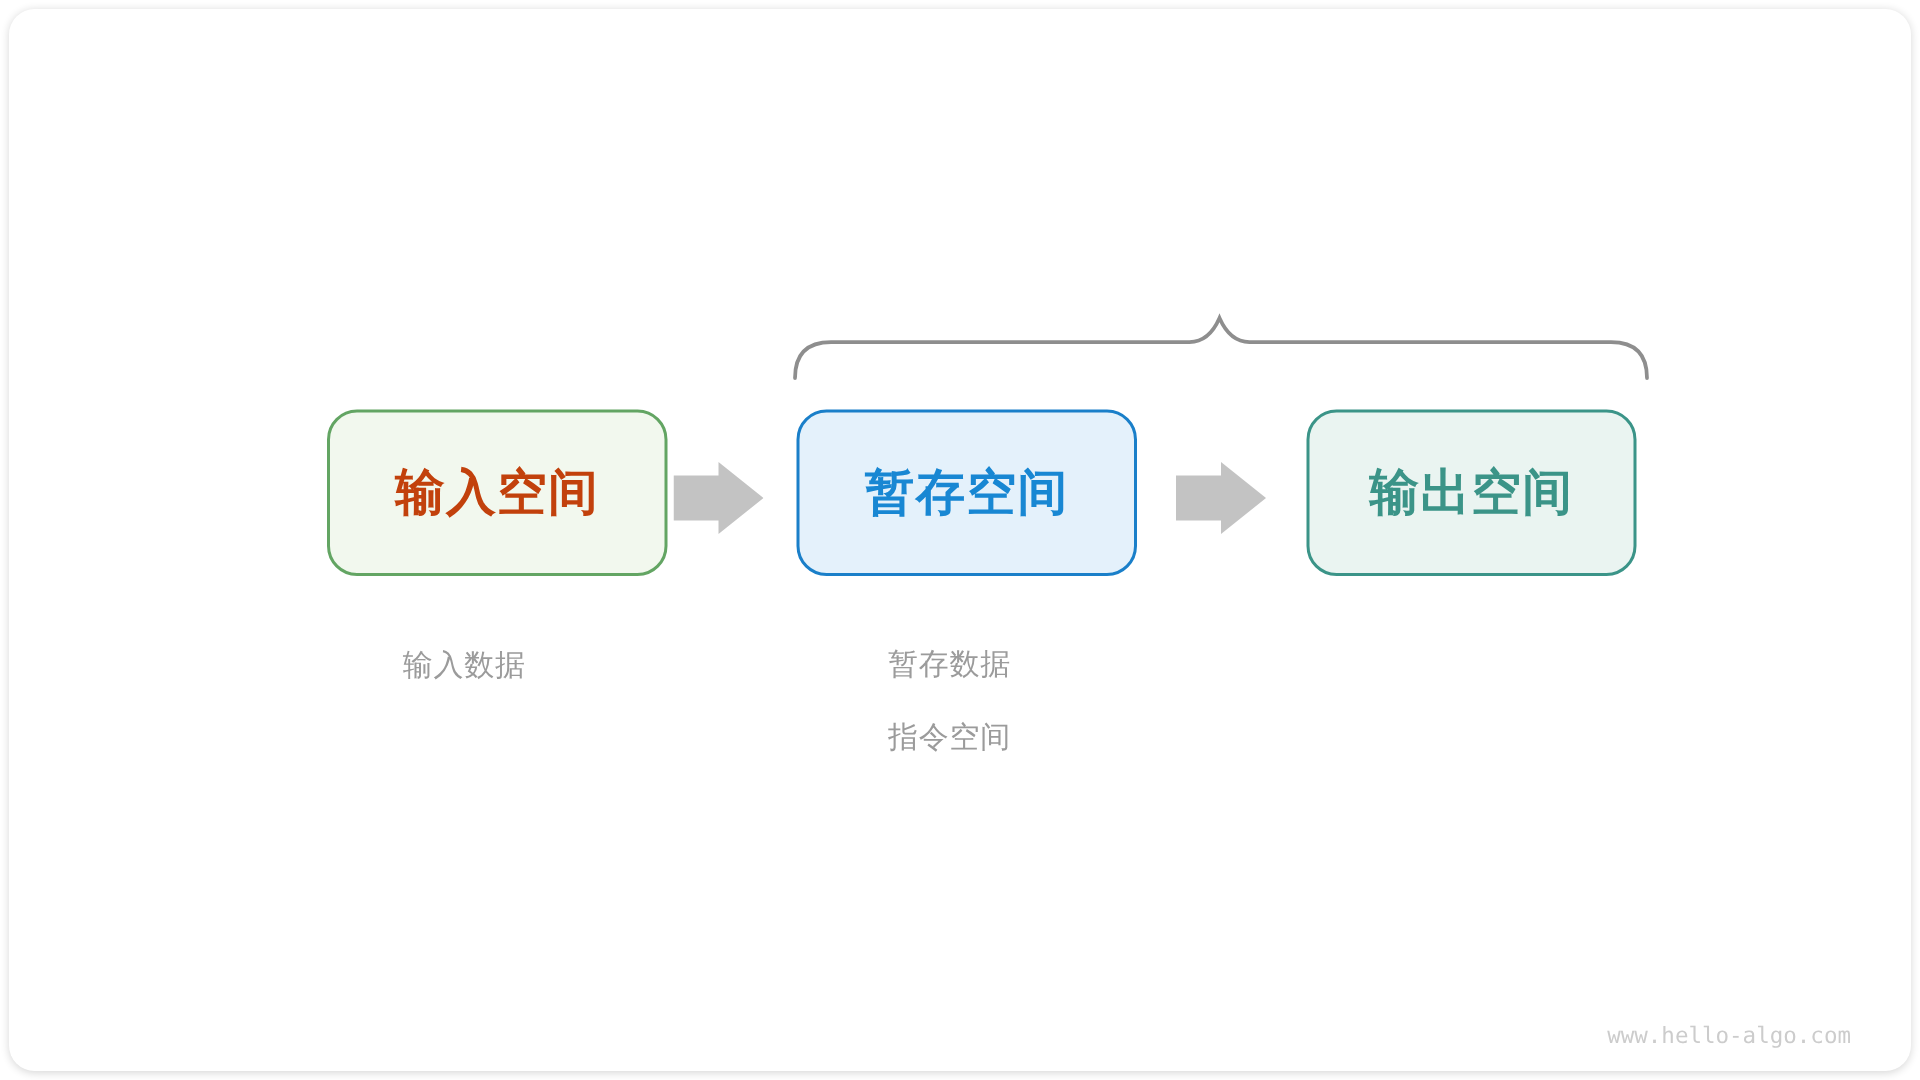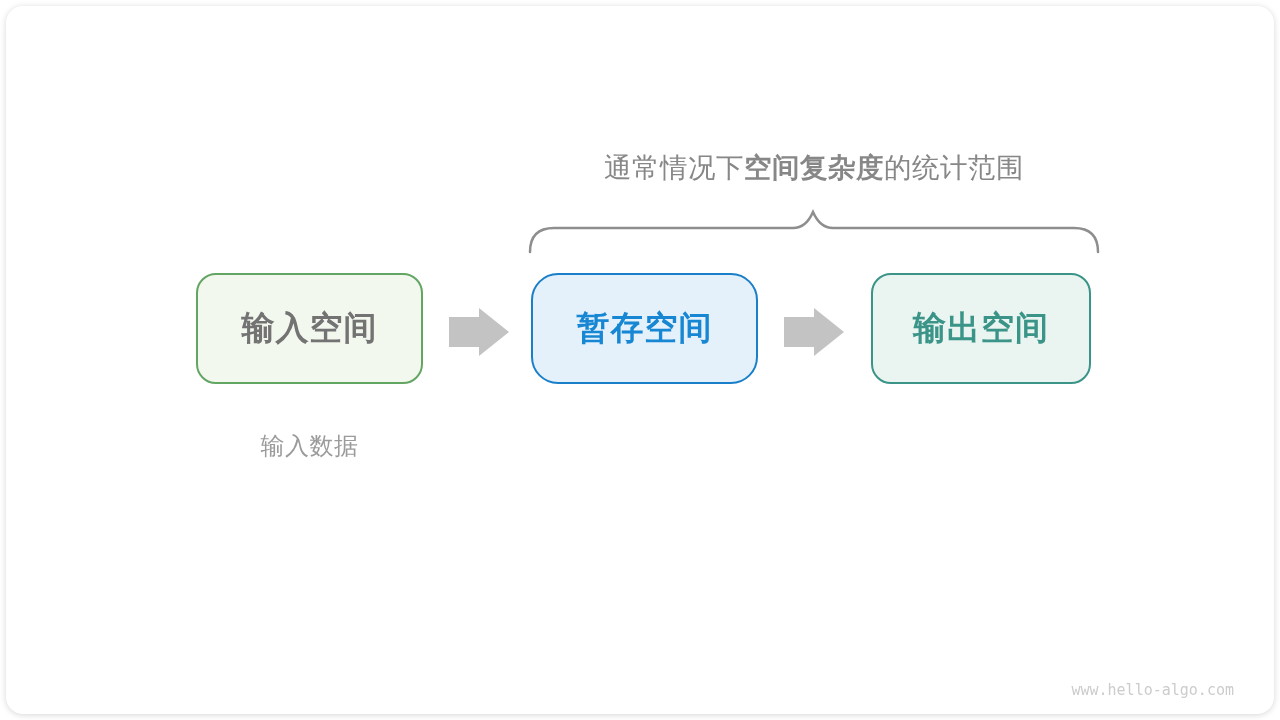--- a/index.html
+++ b/index.html
@@ -47,33 +47,33 @@
     border-width: 2.5px;
     border-radius: 20px;
     display: flex;
     align-items: center;
     justify-content: center;
     font-size: 33px;
     font-weight: 700;
     letter-spacing: 1px;
   }
   .box-input  { left: 190px; width: 227px; }
-  .box-temp   { left: 525px; width: 227px; border-radius: 27px; }
+  .box-temp   { left: 525px; width: 227px; }
   .box-output { left: 865px; width: 220px; text-align: right; }
   .arrow {
     position: absolute;
     top: 302px;
     width: 60px; height: 48px;
   }
   .arrow polygon { fill: var(--color-arrow, #c3c3c3); }
   .arrow-1 { left: 443px; }
   .arrow-2 { left: 778px; }
   .annotation {
     position: absolute;
-    font-size: 24px;
+    font-size: 20px;
     color: var(--color-annotation_text, #9b9b9b);
     letter-spacing: 0.5px;
     font-family: Liberation Serif, serif;
   }
   .anno-input  { left: 190px; top: 424px; width: 227px; text-align: center; }
   .anno-temp   { left: 586px; top: 413px; line-height: 48.5px; text-align: left; }
   .anno-output { left: 865px; top: 424px; width: 220px; text-align: center; }
   .watermark {
     position: absolute;
     right: 40px; top: 675px;
@@ -81,29 +81,26 @@
     font-size: 15px;
     color: var(--color-watermark_text, #cccccc);
     text-align: right;
   }
 </style>
 </head>
 <body>
 
 <div class="canvas">
 
-  <div class="title">
-    <span>通常情况下</span><span class="bold">空间复杂度</span><span>的统计范围</span>
-  </div>
 
   <svg class="brace" viewBox="0 0 595 60" aria-hidden="true">
     <path d="M 14 51 Q 14 27 38 27 L 277 27 Q 290 27 297 11 Q 304 27 317 27 L 558 27 Q 582 27 582 51"></path>
   </svg>
 
-  <div class="space-box box-input" style="border-color: rgb(99, 165, 99); background-color: rgb(242, 248, 238); color: #737373;">
+  <div class="space-box box-input" style="border-color: rgb(99, 165, 99); background-color: rgb(242, 248, 238); color: #c2410c; margin-left: 22px;">
     <span>输入空间</span>
   </div>
 
   <svg class="arrow arrow-1" viewBox="0 0 60 48" aria-hidden="true">
     <polygon points="0,9 30,9 30,0 60,24 30,48 30,39 0,39"></polygon>
   </svg>
 
   <div class="space-box box-temp" style="border-color: rgb(26, 127, 201); background-color: rgb(228, 241, 251); color: rgb(24, 135, 211);">
     <span>暂存空间</span>
   </div>
@@ -114,18 +111,20 @@
 
   <div class="space-box box-output" style="border-color: rgb(59, 148, 136); background-color: rgb(234, 244, 241); color: rgb(59, 148, 136);">
     <span>输出空间</span>
   </div>
 
   <div class="annotation anno-input">
     <div>输入数据</div>
   </div>
 
   <div class="annotation anno-temp">
+    <div>暂存数据</div>
+    <div>指令空间</div>
   </div>
 
 
   <div class="watermark">www.hello-algo.com</div>
 
 </div>
 
 </body></html>

